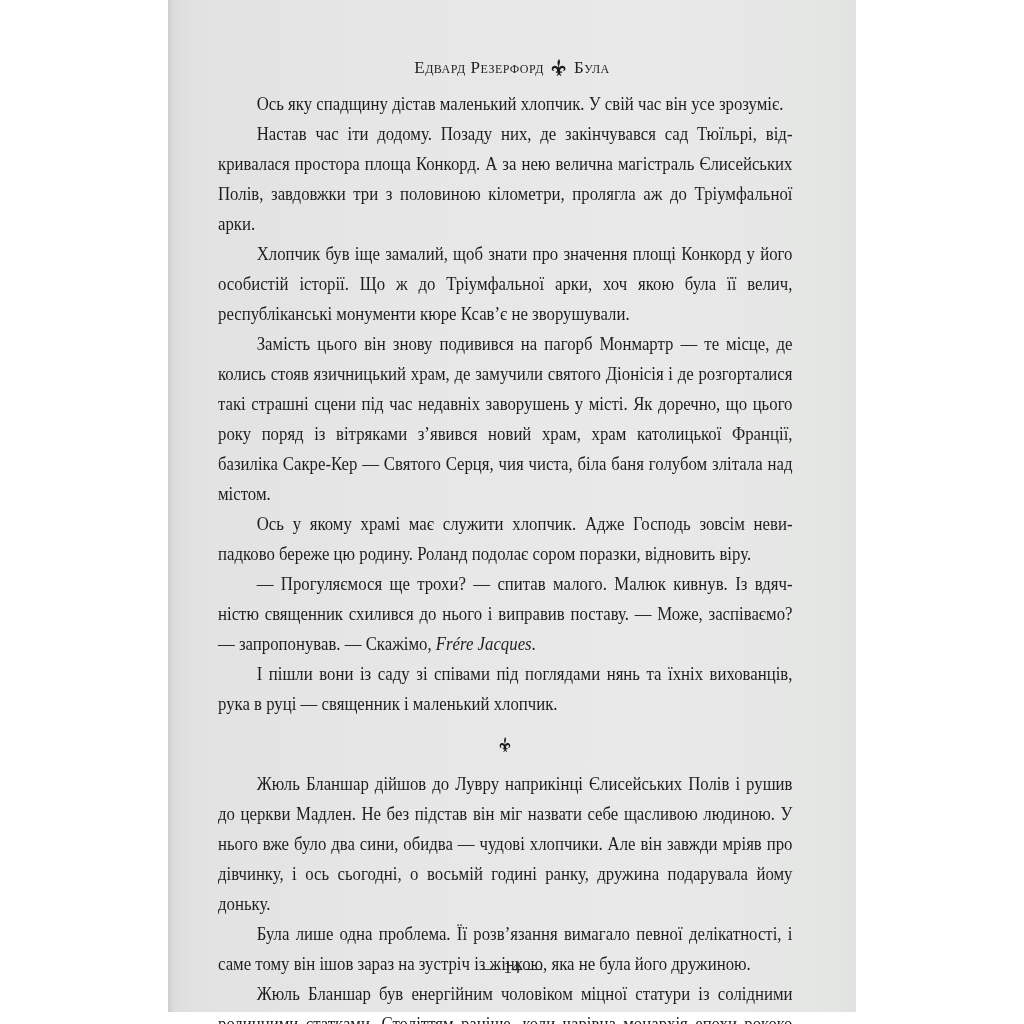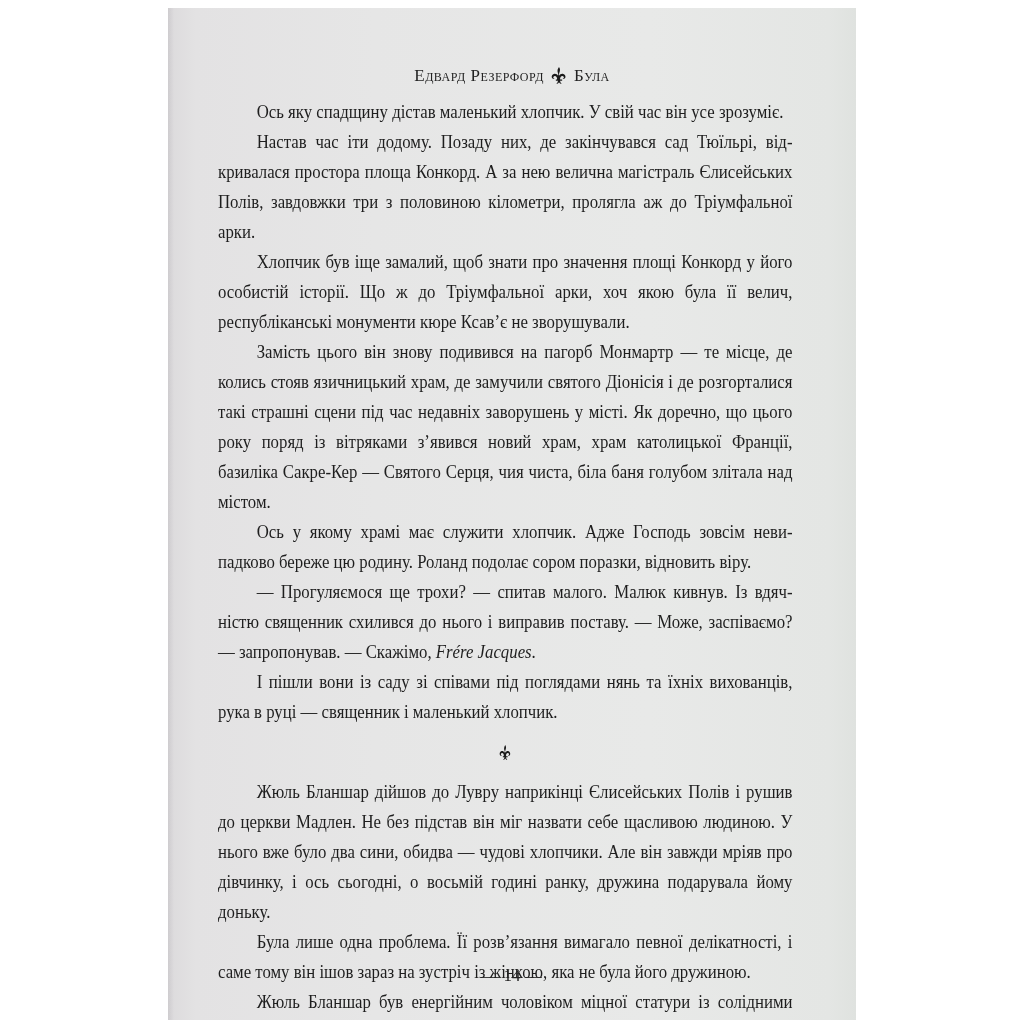--- a/index.html
+++ b/index.html
@@ -3,21 +3,20 @@
 <meta charset="utf-8">
 <style>
   html, body { margin:0; padding:0; }
   body {
     width:1024px; height:1024px; background:#ffffff; position:relative; overflow:hidden;
     font-family:"Liberation Serif", "DejaVu Serif", serif;
   }
   .page {
     position:absolute; left:168px; top:0; width:688px; height:1012px;
     background: linear-gradient(90deg, #dcdadc 0%, #e3e2e3 4%, #e6e6e6 30%, #e8e9e8 70%, #e4e6e4 96%, #dfe2df 100%);
-    margin-top: 8px;
   }
   .page::after {
     content:""; position:absolute; left:0; top:0; bottom:0; width:6px;
     background:linear-gradient(90deg, rgba(180,178,182,0.35), rgba(0,0,0,0));
   }
   .running-head {
     position:absolute; top:58px; left:0; width:100%; text-align:center;
     font-size:17px; color:#222; letter-spacing:0.5px; font-variant:small-caps;
     display:flex; justify-content:center; align-items:center; gap:6px;
   }

